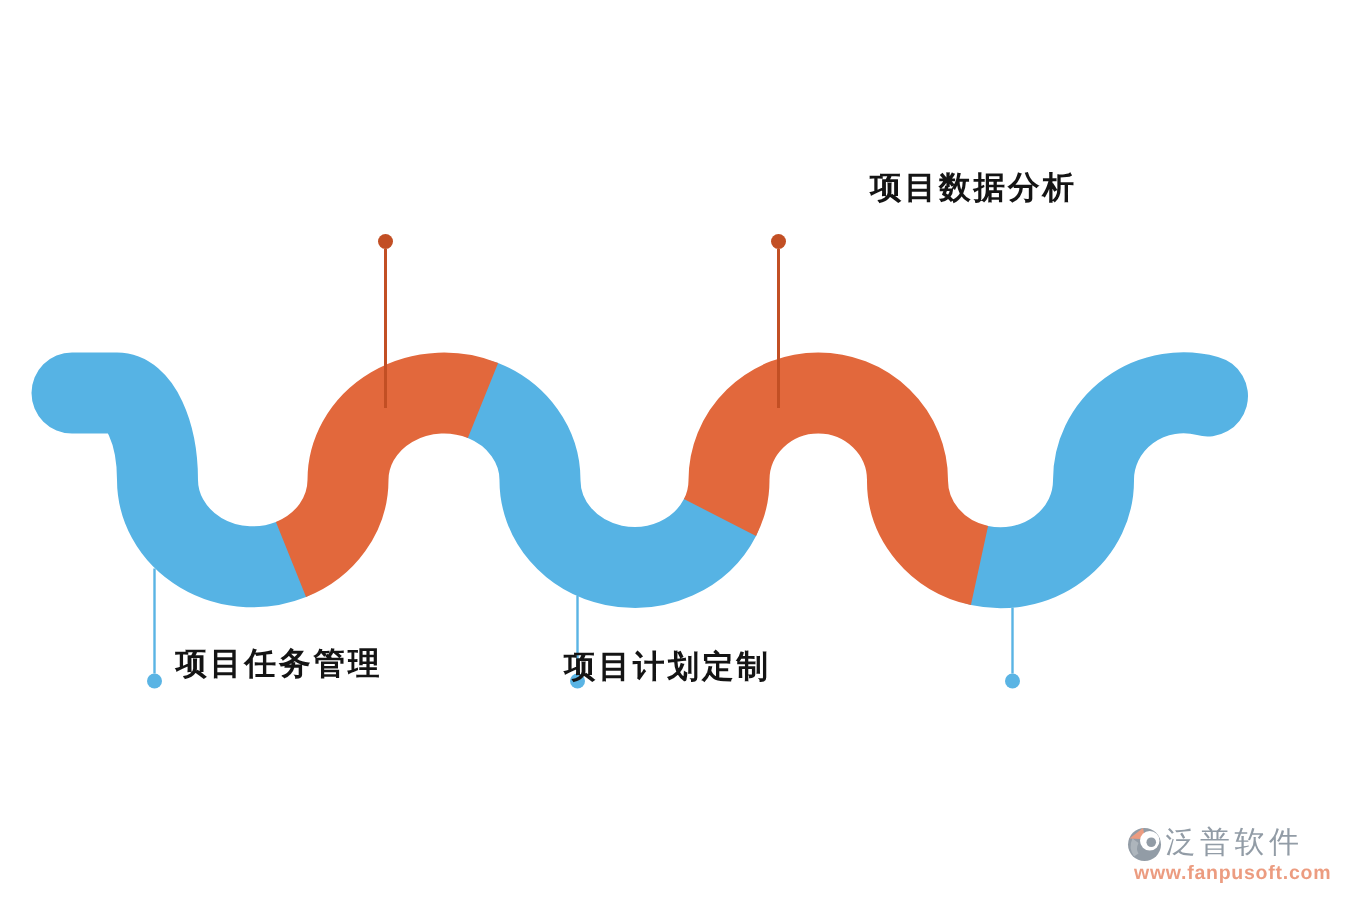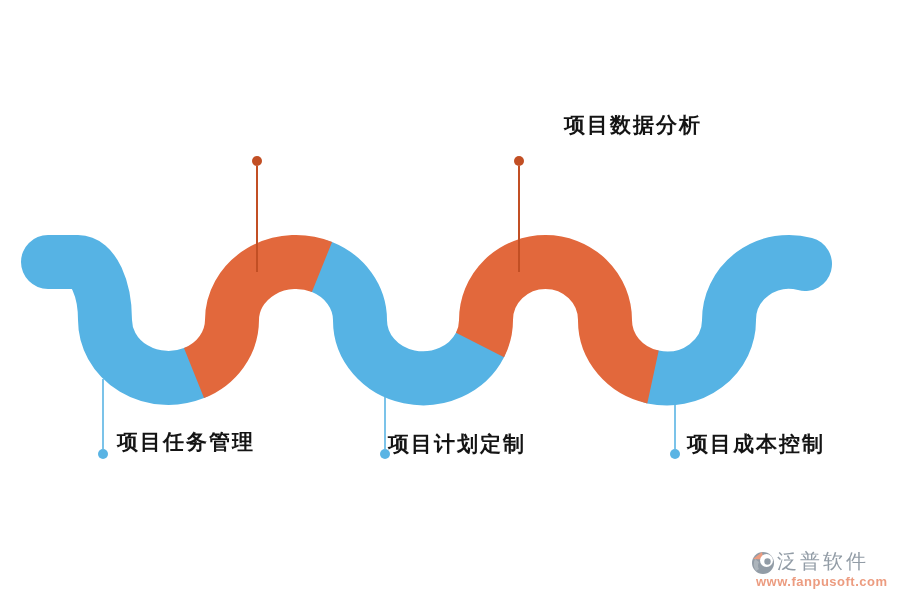--- a/index.html
+++ b/index.html
@@ -27,23 +27,23 @@
   
   .node-label{
     position:absolute;
     white-space:nowrap;
     font-weight:700;
     font-size:21px;
     letter-spacing:2px;
     color:var(--label-text);
   }
   .lbl-task{left:245px;top:111px;}
-  .lbl-data{left:564px;top:111px;}
+  .lbl-data{left:580px;top:111px;}
   .lbl-progress{left:117px;top:428px;}
-  .lbl-plan{left:388px;top:430px;}
+  .lbl-plan{left:376px;top:430px;}
   .lbl-cost{left:687px;top:430px;}
 
   
   .logo{position:absolute;left:750px;top:548px;width:140px;height:42px;}
   .logo .brand{
     position:absolute;left:27px;top:0;
     font-weight:400;font-size:20px;letter-spacing:3px;
     color:var(--logo-gray);white-space:nowrap;
   }
   .logo .url{
@@ -75,21 +75,20 @@
     <circle class="dot blu" cx="103" cy="454" r="5"></circle>
     <line class="conn blu" x1="385" y1="397" x2="385" y2="449"></line>
     <circle class="dot blu" cx="385" cy="454" r="5"></circle>
     <line class="conn blu" x1="675" y1="405" x2="675" y2="449"></line>
     <circle class="dot blu" cx="675" cy="454" r="5"></circle>
   </svg>
 
   <div class="node-label lbl-data">项目数据分析</div>
   <div class="node-label lbl-progress">项目任务管理</div>
   <div class="node-label lbl-plan">项目计划定制</div>
-  <div class="node-label lbl-cost">项目成本控制</div>
 
   <div class="logo">
     <svg width="26" height="26" viewBox="0 0 26 26">
       <circle cx="13" cy="13" r="11" fill="#929CA6"></circle>
       <path d="M 3 9 L 12 2 L 13.5 9.5 Z" fill="#EC9C80"></path>
       <circle cx="16.5" cy="10.5" r="6.5" fill="#ffffff"></circle>
       <circle cx="17.5" cy="11.5" r="3.2" fill="#929CA6"></circle>
       <path d="M 6 21 Q 2 15 5 9 L 9 12 Q 7 16 9 19 Z" fill="#ffffff" opacity="0.25"></path>
     </svg>
     <span class="brand">泛普软件</span>

